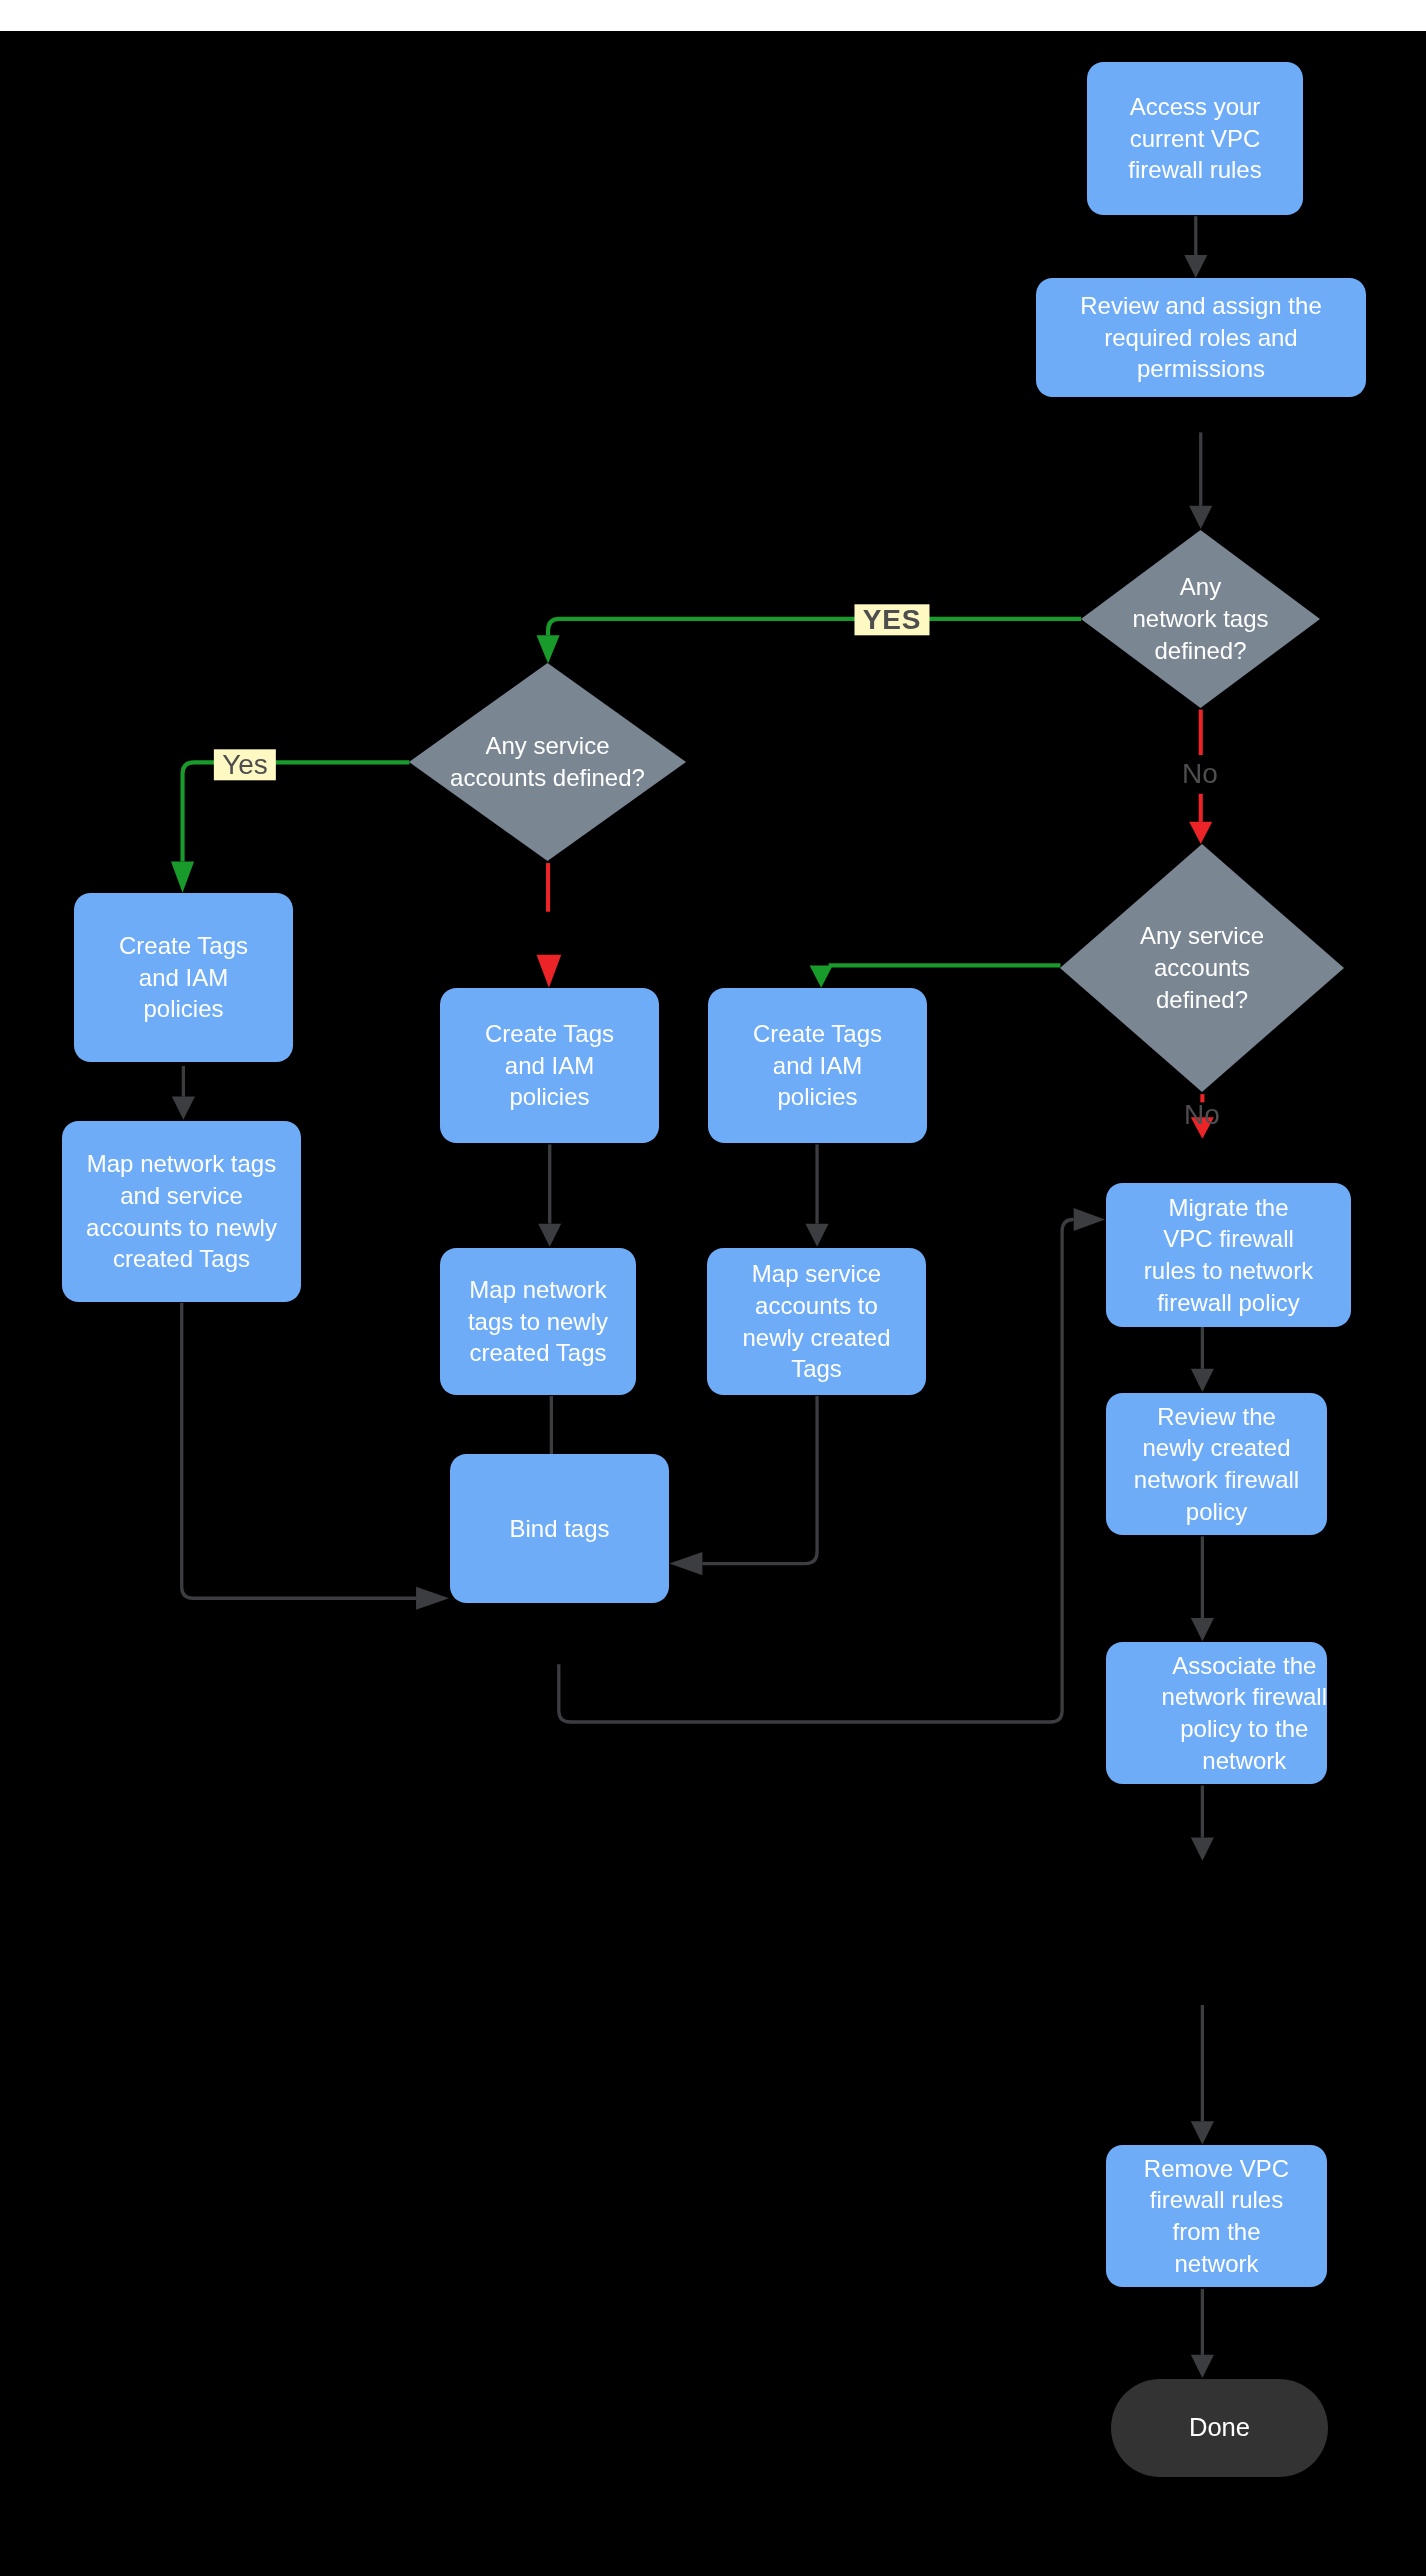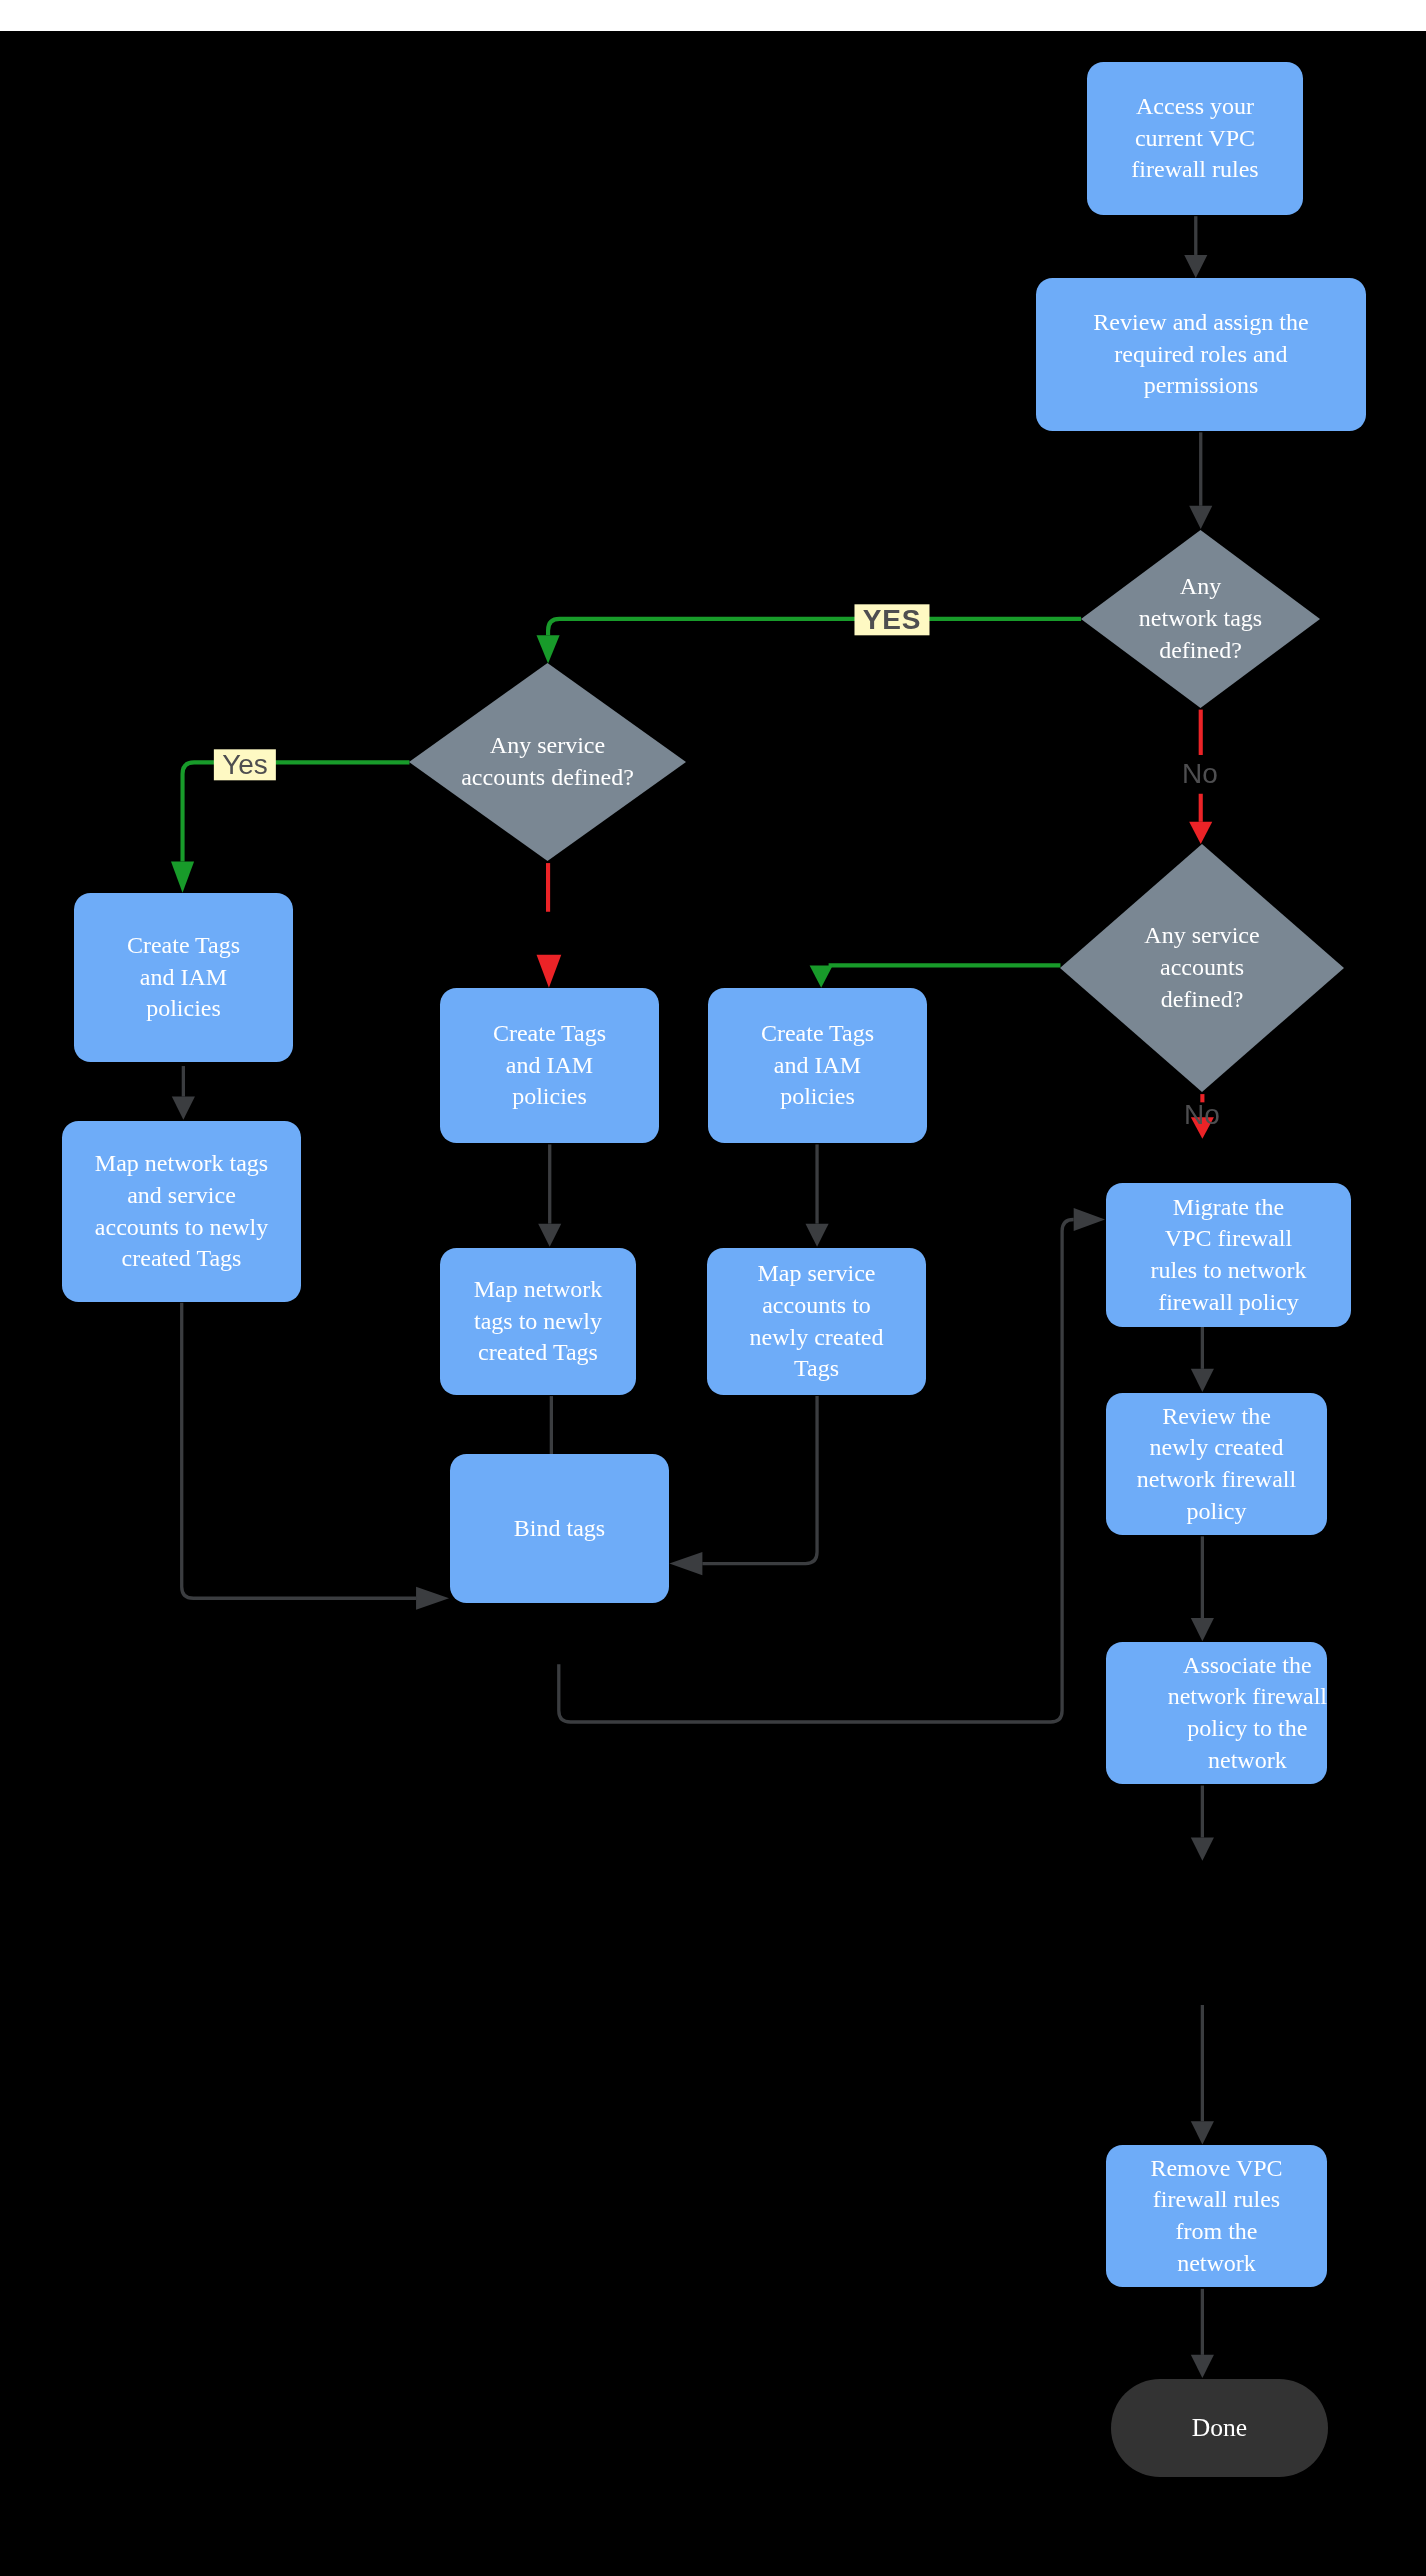--- a/index.html
+++ b/index.html
@@ -13,21 +13,21 @@
   .red-line{stroke:#EC2327;stroke-width:5;}
   .gray-head{fill:#3B3D40;}
   .green-head{fill:#189B2A;}
   .red-head{fill:#EC2327;}
   .node{position:absolute;display:flex;align-items:center;justify-content:center;
         color:#ffffff;text-align:center;}
   .proc{background:#6EACF8;border-radius:16.5px;}
   .diamond{background:#7A8793;clip-path:polygon(50% 0%,100% 50%,50% 100%,0% 50%);}
   .term{background:#333333;border-radius:51px;}
   .nlabel{display:block;white-space:pre-line;font-size:24px;line-height:1.32;
-          font-family:Liberation Serif, serif;}
+          font-family:Liberation Sans, sans-serif;}
   .elabel{position:absolute;transform:translate(-50%,-50%);font-size:28px;color:#4E4E50;
           font-family:"Liberation Sans",sans-serif;line-height:1;}
   .elabel.bg{background:#fef9c3;padding:1.7px 8.3px;}
   .elabel.caps{font-weight:bold;letter-spacing:0.8px;}
 </style>
 </head>
 <body>
 
 <div class="canvas">
   <div class="topbar"></div>
@@ -118,21 +118,21 @@
       <polygon class="red-head" points="1443,1354 1471,1354 1457,1380"></polygon>
     </g>
   </svg>
 
   <div class="node proc" style="left:1087px;top:62px;width:216px;height:153px;">
     <span class="nlabel" style="max-width:198px">Access your
 current VPC
 firewall rules</span>
   </div>
 
-  <div class="node proc" style="left:1036px;top:278px;width:330px;height:153px;">
+  <div class="node proc" style="left:1036px;top:278px;width:330px;height:119px;">
     <span class="nlabel" style="max-width:314px">Review and assign the
 required roles and
 permissions</span>
   </div>
 
   <div class="node diamond" style="left:1081px;top:530px;width:239px;height:178px;">
     <span class="nlabel" style="max-width:215px">Any
 network tags
 defined?</span>
   </div>

